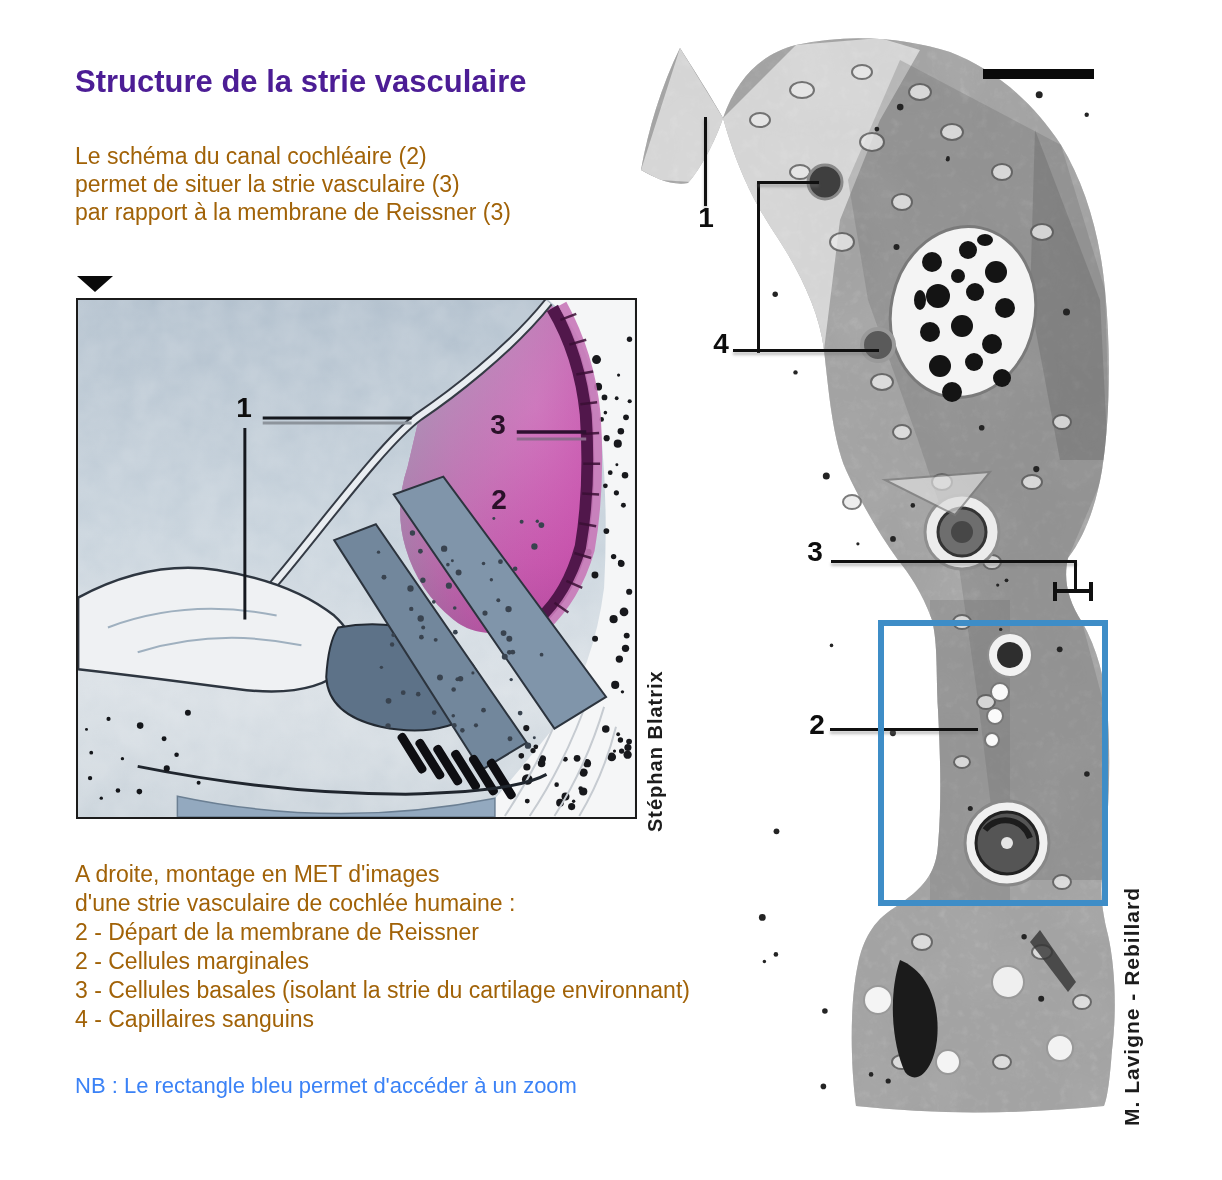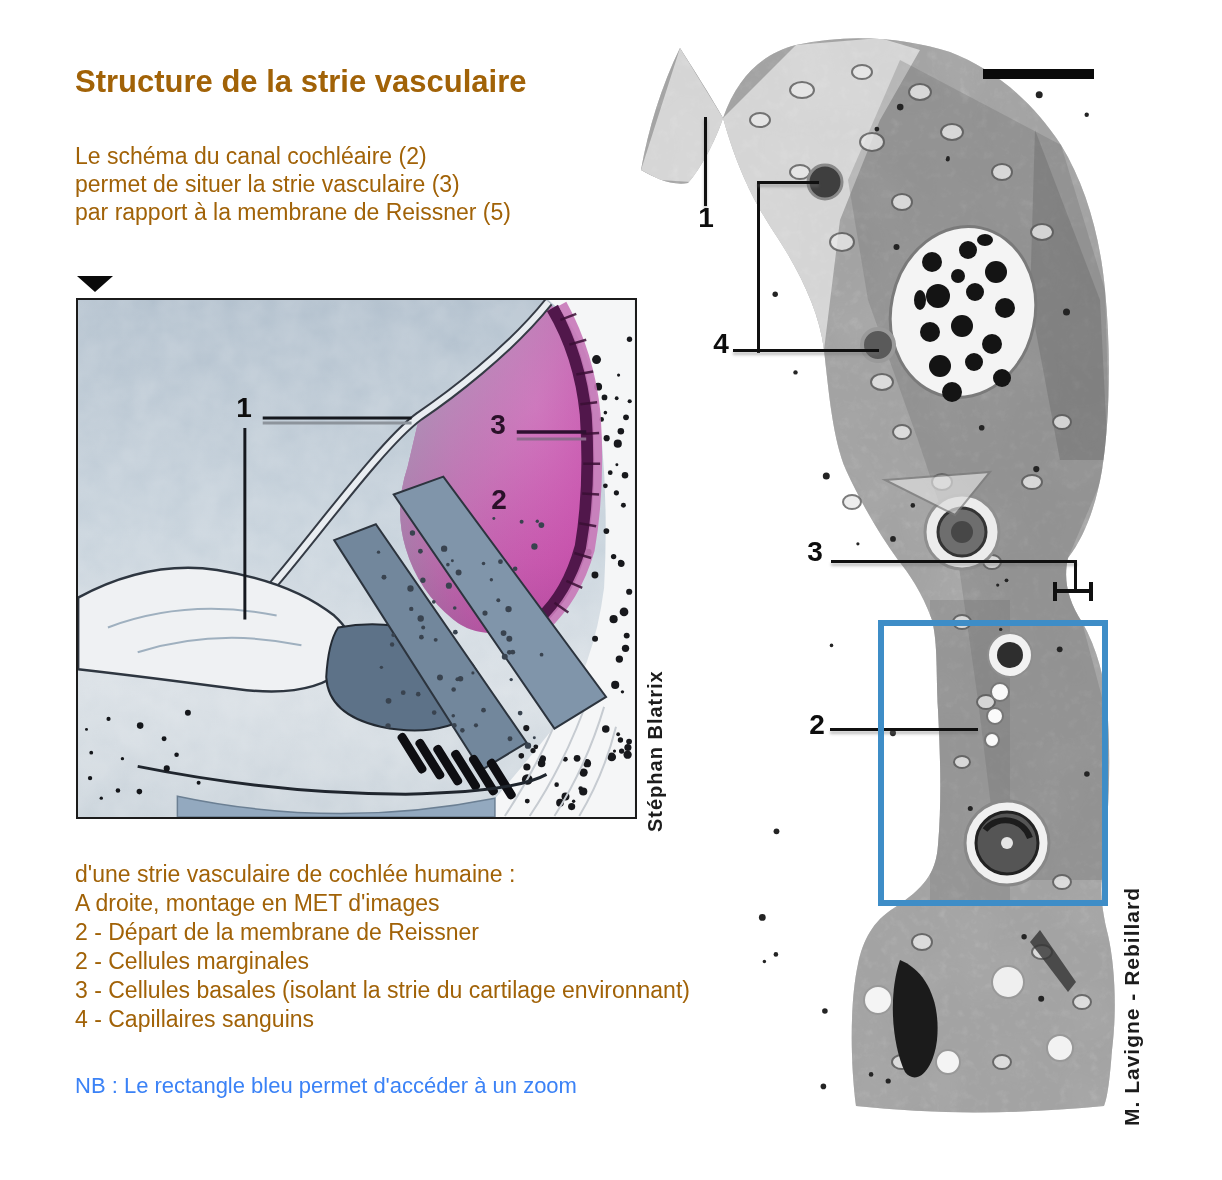--- a/index.html
+++ b/index.html
@@ -1,19 +1,19 @@
 <!DOCTYPE html>
 <html style="--accent-blue: #3e8dc7;"><head>
 <meta charset="utf-8">
 <style>
   html,body{margin:0;padding:0;background:#ffffff;}
   #page{position:relative;width:1222px;height:1180px;background:#fff;overflow:hidden;
         font-family:"Liberation Sans", sans-serif;color:#111;}
   .abs{position:absolute;}
-  #title{left:75px;top:64px;font-size:31px;font-weight:bold;letter-spacing:0;color:#a16207;}
+  #title{left:75px;top:64px;font-size:31px;font-weight:bold;letter-spacing:0;color:#4c1d95;}
   .bodytext{font-size:23px;line-height:28px;color:#a16207;}
   #intro{left:75px;top:142px;}
   #legend{left:75px;top:860px;line-height:29px;}
   #note{left:75px;top:1073px;font-size:22px;color:#3b82f6;}
   #tri{left:77px;top:276px;width:0;height:0;border-left:18px solid transparent;
        border-right:18px solid transparent;border-top:16px solid #0a0a0a;}
   #illus-frame{left:76px;top:298px;width:561px;height:521px;box-sizing:border-box;
        border:2px solid #1b1b1b;background:#c3ccd5;}
   .credit-vert{transform-origin:0 0;transform:rotate(-90deg);white-space:nowrap;
        font-weight:bold;font-size:20px;color:#1c1c1c;letter-spacing:1px;}
@@ -31,21 +31,21 @@
 </head>
 <body>
 
 <div id="page">
 
   <div id="title" class="abs">Structure de la strie vasculaire</div>
 
   <div id="intro" class="abs bodytext">
     <div>Le schéma du canal cochléaire (2)</div>
     <div>permet de situer la strie vasculaire (3)</div>
-    <div>par rapport à la membrane de Reissner (5)</div>
+    <div>par rapport à la membrane de Reissner (3)</div>
   </div>
 
   <div id="tri" class="abs"></div>
 
   <div id="illus-frame" class="abs">
     <svg width="557" height="517" viewBox="0 0 561 521">
       <defs>
         <linearGradient id="bgGrad" x1="0" y1="0" x2="0" y2="1">
           <stop offset="0" stop-color="#adbcca"></stop>
             <stop offset="0.45" stop-color="#c3cfd9"></stop>
@@ -477,22 +477,22 @@
   <div class="abs marker" style="left:800px;top:538px;">3</div>
 
   <div class="abs lline" style="left:830px;top:728px;width:148px;height:3px;"></div>
   <div class="abs marker" style="left:802px;top:711px;">2</div>
 
   <div id="zoom-rect" class="abs" title=""></div>
 
   <div id="credit2" class="abs credit-vert">M. Lavigne - Rebillard</div>
 
   <div id="legend" class="abs bodytext">
+    <div>A droite, montage en MET d'images</div>
     <div>d'une strie vasculaire de cochlée humaine :</div>
-    <div>A droite, montage en MET d'images</div>
     <div>2 - Départ de la membrane de Reissner</div>
     <div>2 - Cellules marginales</div>
     <div>3 - Cellules basales (isolant la strie du cartilage environnant)</div>
     <div>4 - Capillaires sanguins</div>
   </div>
 
   <div id="note" class="abs">NB : Le rectangle bleu permet d'accéder à un zoom</div>
 
 </div>
 

